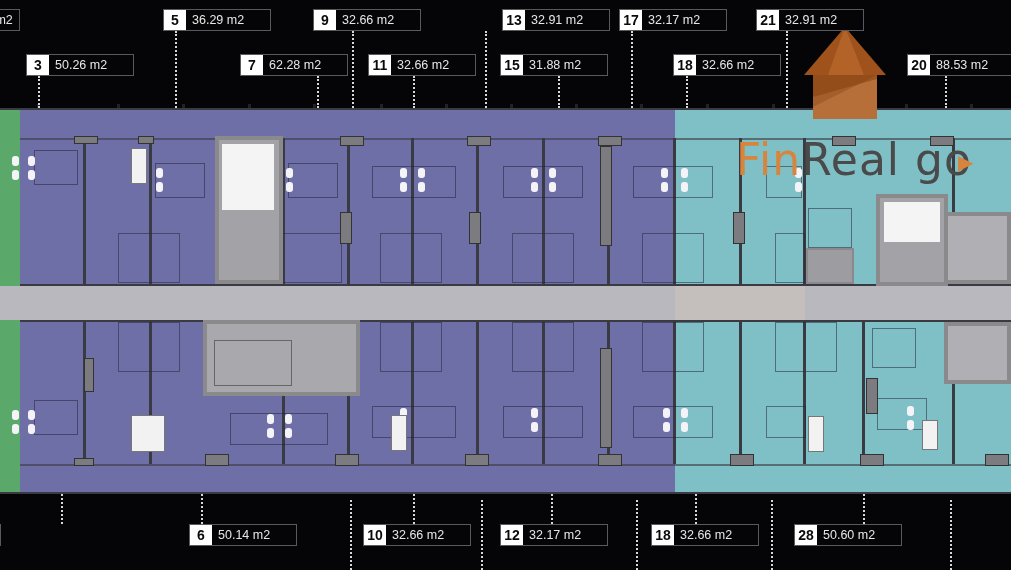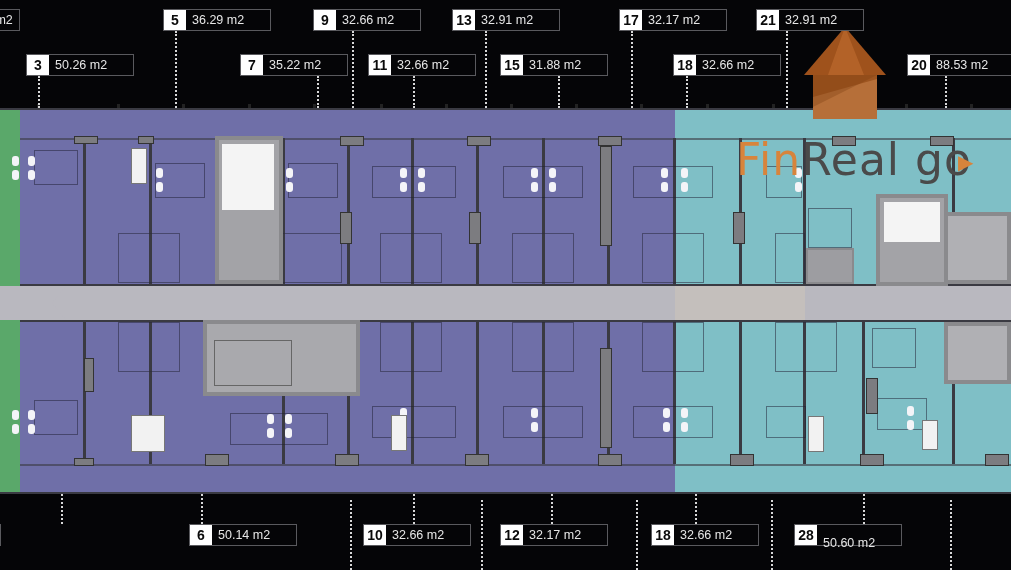--- a/index.html
+++ b/index.html
@@ -225,34 +225,34 @@
       <span class="area" style="width: 72px;">50.26 m2</span>
     </div>
     <div class="leader" style="left: 175px; top: 31px; height: 77px;"></div>
     <div class="label" style="left: 163px; top: 9px;">
       <span class="num">5</span>
       <span class="area" style="width: 72px;">36.29 m2</span>
     </div>
     <div class="leader" style="left: 317px; top: 76px; height: 32px;"></div>
     <div class="label" style="left: 240px; top: 54px;">
       <span class="num">7</span>
-      <span class="area" style="width: 72px;">35.22 m2</span>
+      <span class="area" style="width: 72px;">62.28 m2</span>
     </div>
     <div class="leader" style="left: 352px; top: 31px; height: 77px;"></div>
     <div class="label" style="left: 313px; top: 9px;">
       <span class="num">9</span>
       <span class="area" style="width: 72px;">32.66 m2</span>
     </div>
     <div class="leader" style="left: 413px; top: 76px; height: 32px;"></div>
     <div class="label" style="left: 368px; top: 54px;">
       <span class="num">11</span>
       <span class="area" style="width: 72px;">32.66 m2</span>
     </div>
     <div class="leader" style="left: 485px; top: 31px; height: 77px;"></div>
-    <div class="label" style="left: 452px; top: 9px;">
+    <div class="label" style="left: 502px; top: 9px;">
       <span class="num">13</span>
       <span class="area" style="width: 72px;">32.91 m2</span>
     </div>
     <div class="leader" style="left: 558px; top: 76px; height: 32px;"></div>
     <div class="label" style="left: 500px; top: 54px;">
       <span class="num">15</span>
       <span class="area" style="width: 72px;">31.88 m2</span>
     </div>
     <div class="leader" style="left: 631px; top: 31px; height: 77px;"></div>
     <div class="label" style="left: 619px; top: 9px;">
@@ -296,20 +296,20 @@
       <span class="area" style="width: 72px;">32.17 m2</span>
     </div>
     <div class="leader" style="left: 695px; top: 494px; height: 30px;"></div>
     <div class="label" style="left: 651px; top: 524px;">
       <span class="num">18</span>
       <span class="area" style="width: 72px;">32.66 m2</span>
     </div>
     <div class="leader" style="left: 863px; top: 494px; height: 30px;"></div>
     <div class="label" style="left: 794px; top: 524px;">
       <span class="num">28</span>
-      <span class="area" style="width: 72px; margin-top: 8px;">50.60 m2</span>
+      <span class="area" style="width: 72px;">50.60 m2</span>
     </div>
     <div class="leader" style="left: 350px; top: 500px; height: 70px;"></div>
     <div class="leader" style="left: 481px; top: 500px; height: 70px;"></div>
     <div class="leader" style="left: 636px; top: 500px; height: 70px;"></div>
     <div class="leader" style="left: 771px; top: 500px; height: 70px;"></div>
     <div class="leader" style="left: 950px; top: 500px; height: 70px;"></div>
   </div>
 
 </body></html>

